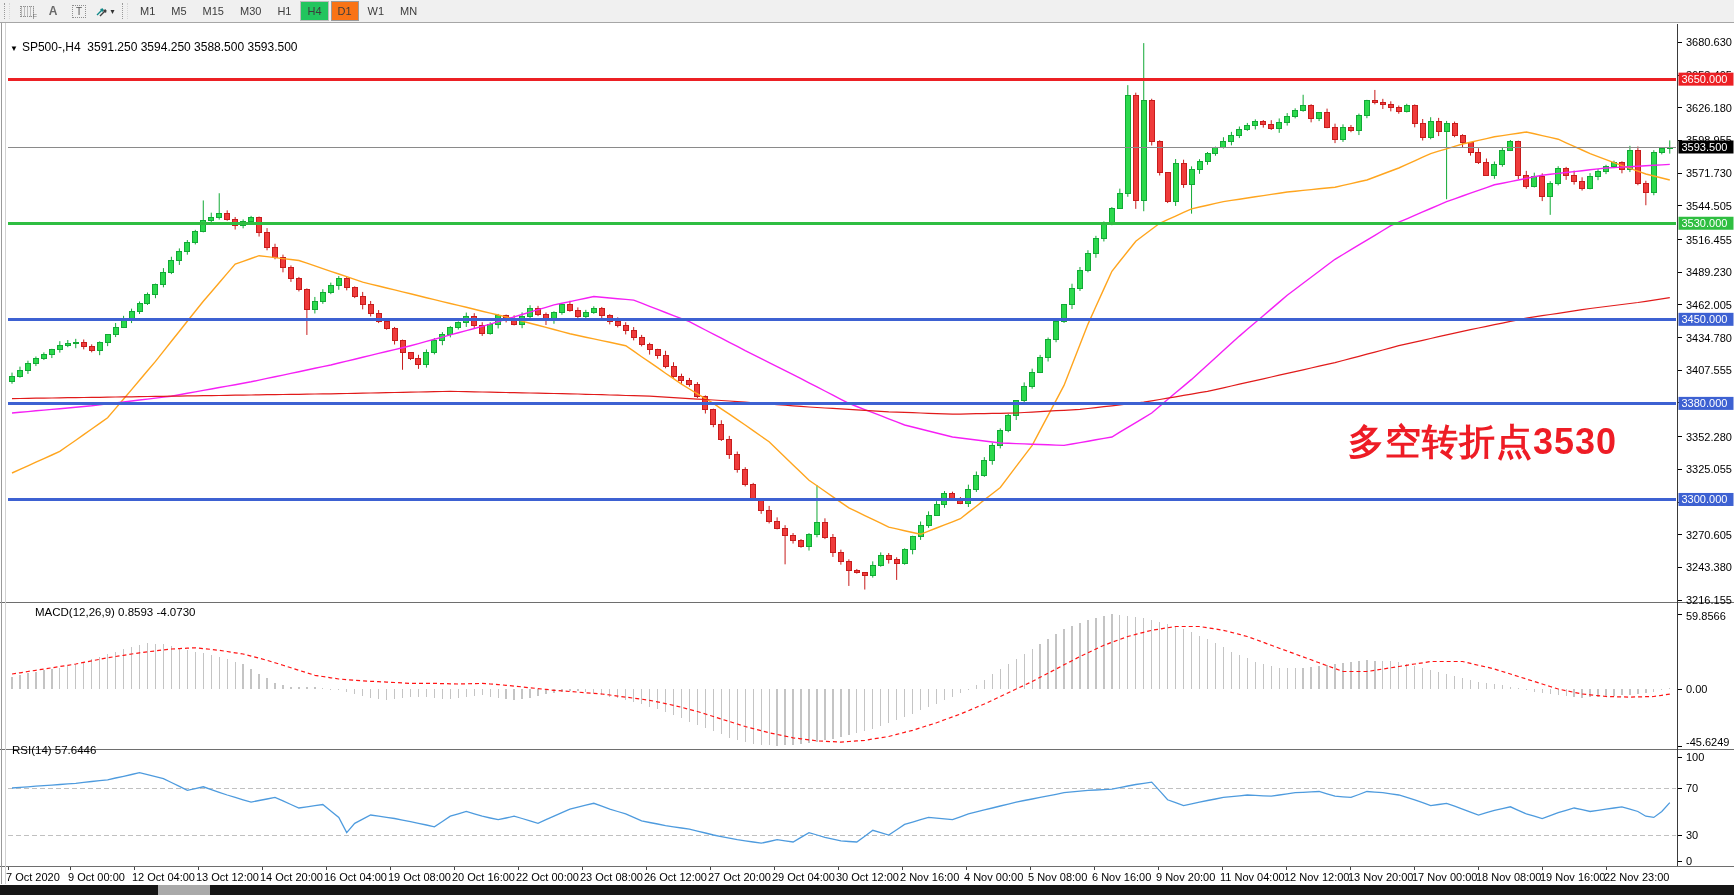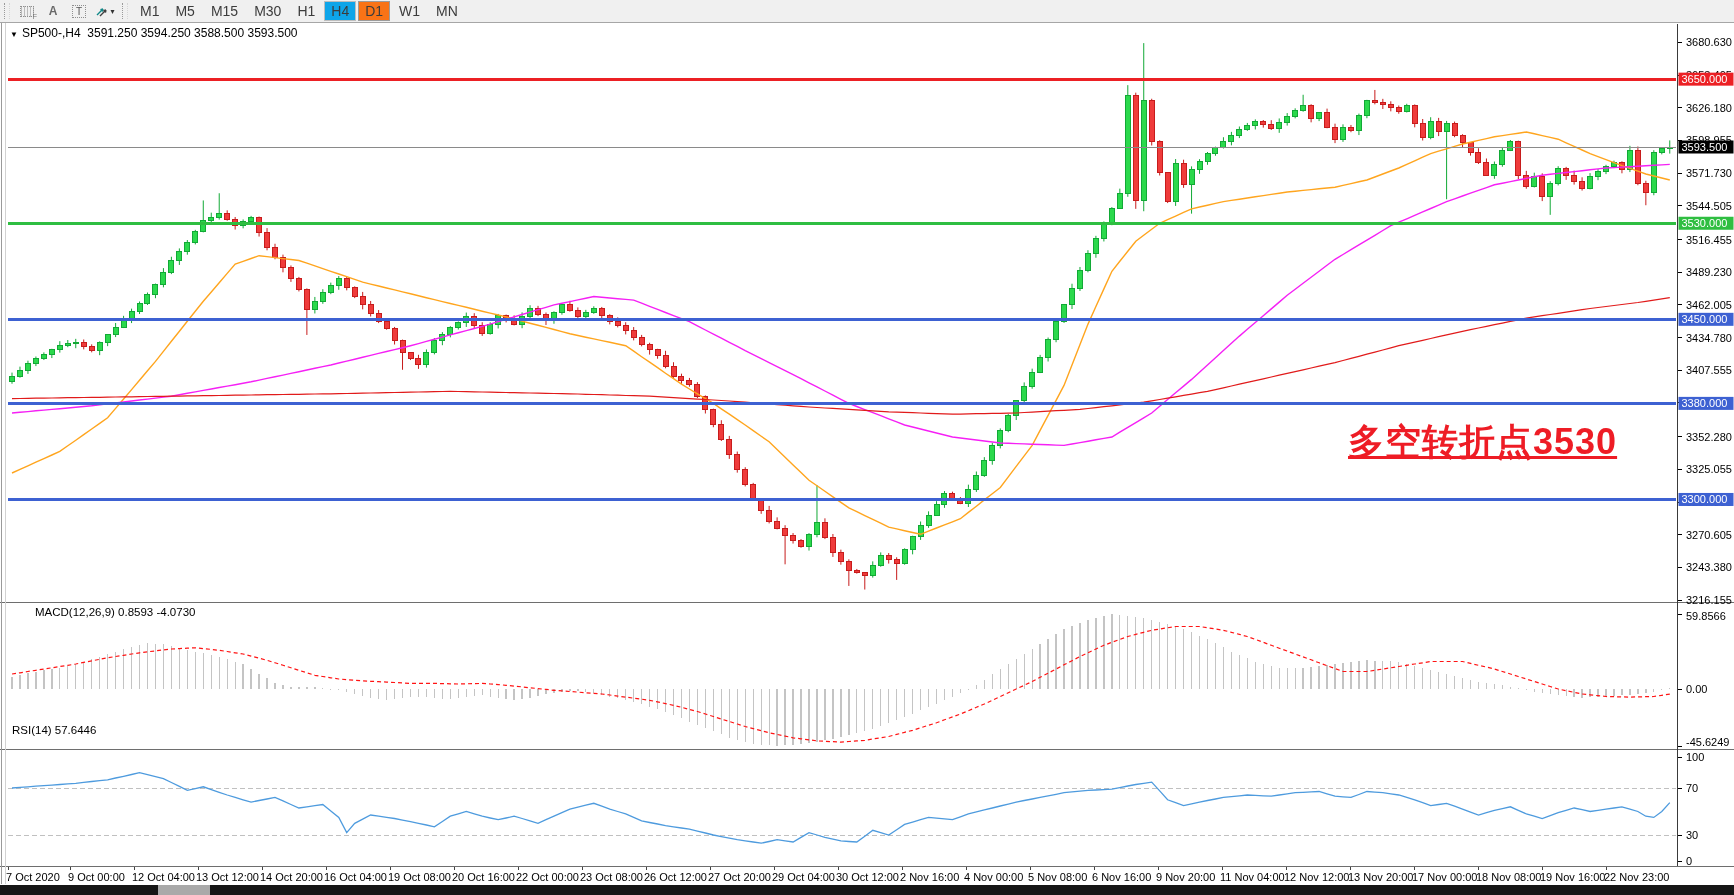--- a/index.html
+++ b/index.html
@@ -11,30 +11,30 @@
   .grip{width:4px;height:16px;border-left:1px dotted #9a9a9a;border-right:1px dotted #d6d6d6;margin:0 4px;}
   .tb-btn{height:18px;min-width:22px;display:flex;align-items:center;justify-content:center;
     margin:0 1px;font-size:11px;color:#444;background:transparent;border:1px solid transparent;cursor:default;}
   .icon-a{font-weight:bold;font-size:12px;color:#6a6a6a;}
   .icon-t{font-size:10px;color:#555;border:1px dotted #8f8f8f;padding:0 3px;line-height:11px;}
   .icon-grid{width:12px;height:9px;border:1px dotted #8f8f8f;position:relative;
     background-image:repeating-linear-gradient(90deg,#bbb 0 1px,transparent 1px 3px);}
   .icon-grid .sub{position:absolute;right:-4px;bottom:-4px;font-size:7px;color:#777;}
   .caret{font-size:8px;color:#333;margin-left:2px;}
   .tf-group{display:flex;align-items:center;}
-  .tf-btn{padding:1px 6px;height:16px;display:flex;align-items:center;font-size:14px;color:#3c3c3c;
+  .tf-btn{padding:1px 6px;height:16px;display:flex;align-items:center;font-size:11px;color:#3c3c3c;
     border:1px solid transparent;margin:0 1px;}
-  .tf-btn.active{background:#0ea5e9;border:1px solid #bdbdbd;}
+  .tf-btn.active{background:#22c55e;border:1px solid #bdbdbd;}
   .tf-btn.outlined{background:#f97316;border:1px solid #9b9b9b;}
   
-  .chart-title{position:absolute;left:10px;top:26px;font-size:12px;color:#000;z-index:4;white-space:nowrap;}
+  .chart-title{position:absolute;left:10px;top:40px;font-size:12px;color:#000;z-index:4;white-space:nowrap;}
   .chart-title .tri{font-size:8px;margin-right:4px;}
   .ind-label{position:absolute;font-size:11.5px;color:#000;z-index:4;white-space:nowrap;}
   .annotation{position:absolute;left:1348px;top:418px;font-size:36px;font-weight:bold;color:#ee1c25;
-    z-index:4;white-space:nowrap;letter-spacing:1px;text-decoration:underline;}
+    z-index:4;white-space:nowrap;letter-spacing:1px;}
   .taskbar{position:absolute;left:0;top:885px;width:1734px;height:10px;background:#161616;z-index:4;}
   .taskbar .thumb{position:absolute;left:158px;top:0;width:52px;height:10px;background:#a9a9a9;}
   svg{position:absolute;left:0;top:0;z-index:1;}
 </style>
 </head>
 <body>
 
 <div id="stage">
 
   <div class="toolbar">
@@ -860,21 +860,21 @@
         <line x1="1606" y1="867" x2="1606" y2="870" stroke="#444" shape-rendering="crispEdges"></line>
         <text x="1604" y="881" font-size="11" fill="#000">22 Nov 23:00</text>
       </g>
     </svg>
 
   <div class="chart-title">
     <span class="tri">▼</span><span>SP500-,H4</span>&nbsp;&nbsp;<span>3591.250 3594.250 3588.500 3593.500</span>
   </div>
 
   <div class="ind-label" style="left:12px;top:606px;margin-left:23px;">MACD(12,26,9) 0.8593 -4.0730</div>
-  <div class="ind-label" style="left:12px;top:724px;">RSI(14) 57.6446</div>
+  <div class="ind-label" style="left:12px;top:744px;">RSI(14) 57.6446</div>
 
   <div class="annotation">多空转折点3530</div>
 
   <div class="taskbar">
     <div class="thumb"></div>
   </div>
 
 </div>
 
 </body></html>

